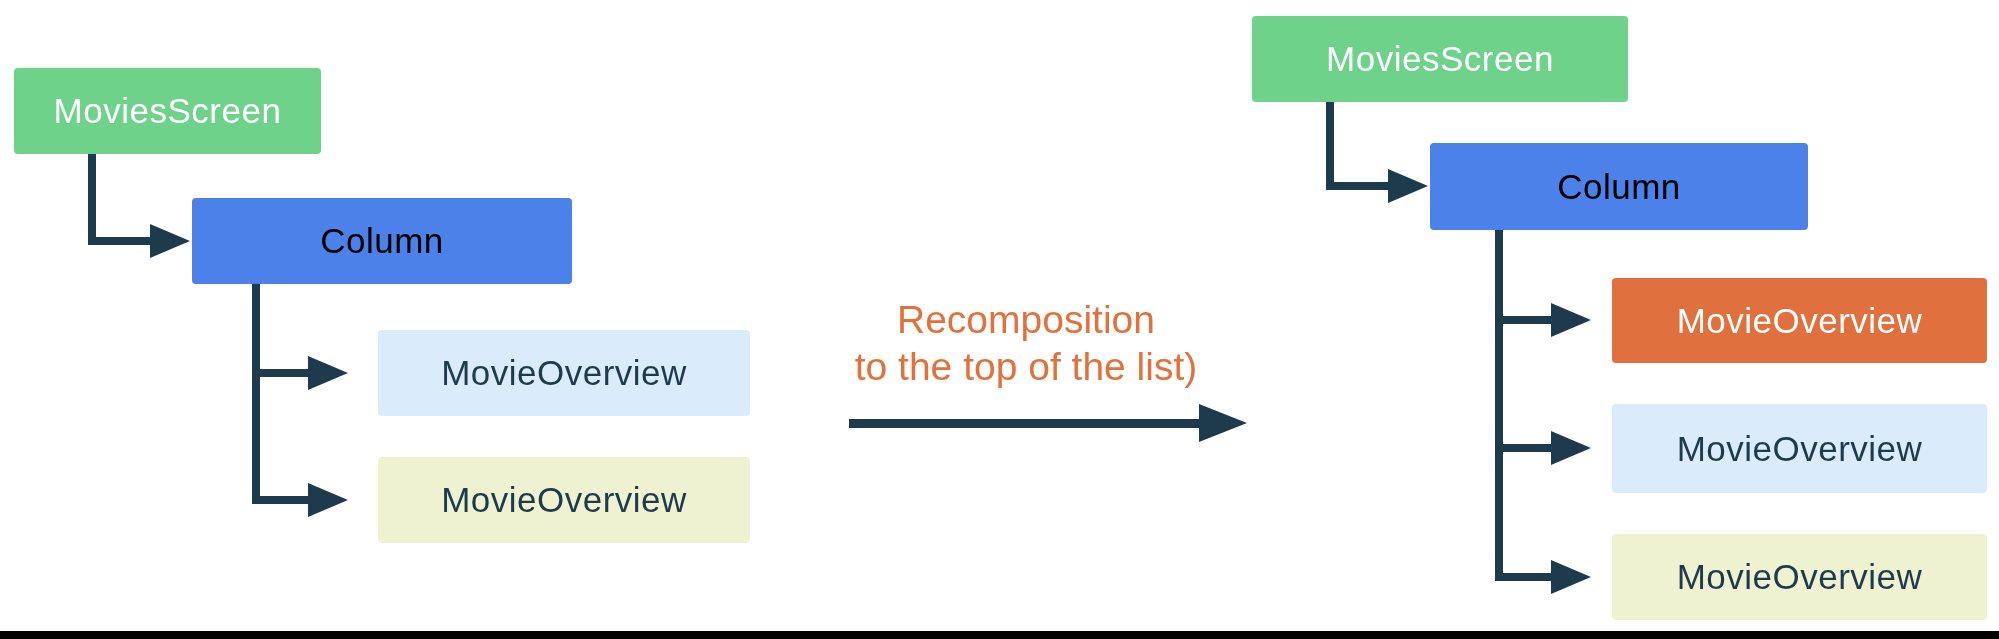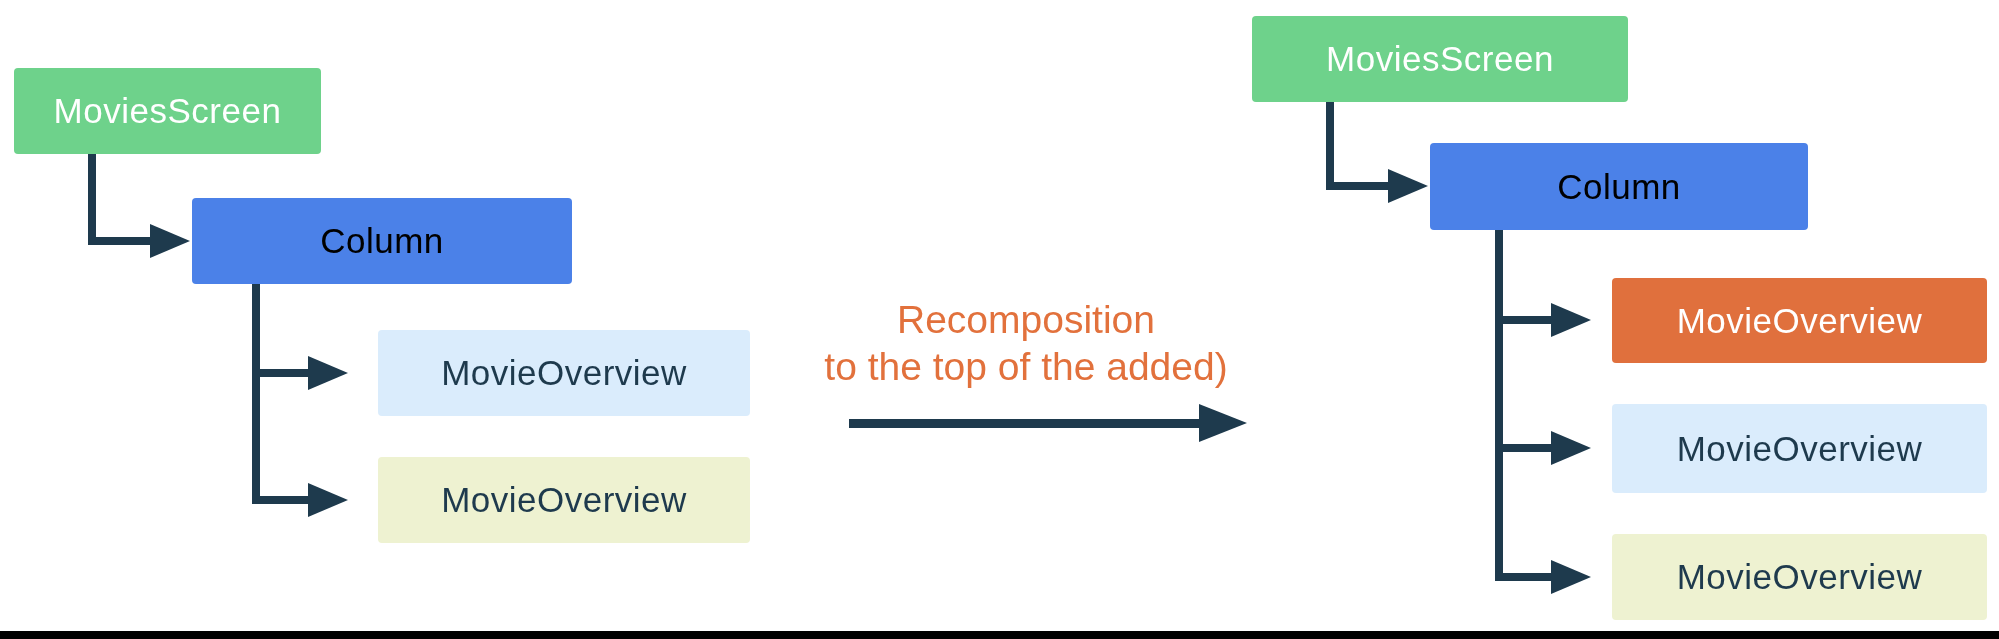--- a/index.html
+++ b/index.html
@@ -75,21 +75,21 @@
   <div class="hline" style="left:252px; top:369px; width:56px; height:8px;"></div>
   <div class="ahead" style="left:308px; top:356px;"></div>
   <div class="hline" style="left:252px; top:496px; width:56px; height:8px;"></div>
   <div class="ahead" style="left:308px; top:483px;"></div>
 
   <div class="node lblue" style="left:378px; top:330px; width:372px; height:86px;">MovieOverview</div>
   <div class="node lyellow" style="left:378px; top:457px; width:372px; height:86px;">MovieOverview</div>
 
   <div class="caption">
     <div>Recomposition</div>
-    <div>to the top of the added)</div>
+    <div>to the top of the list)</div>
   </div>
 
   <div class="hline" style="left:849px; top:419px; width:352px; height:9px;"></div>
   <div class="ahead big" style="left:1199px; top:404px;"></div>
 
   <div class="node green" style="left:1252px; top:16px; width:376px; height:86px;">MoviesScreen</div>
 
   <div class="vline" style="left:1326px; top:102px; width:8px; height:88px;"></div>
   <div class="hline" style="left:1326px; top:182px; width:62px; height:8px;"></div>
   <div class="ahead" style="left:1388px; top:169px;"></div>

